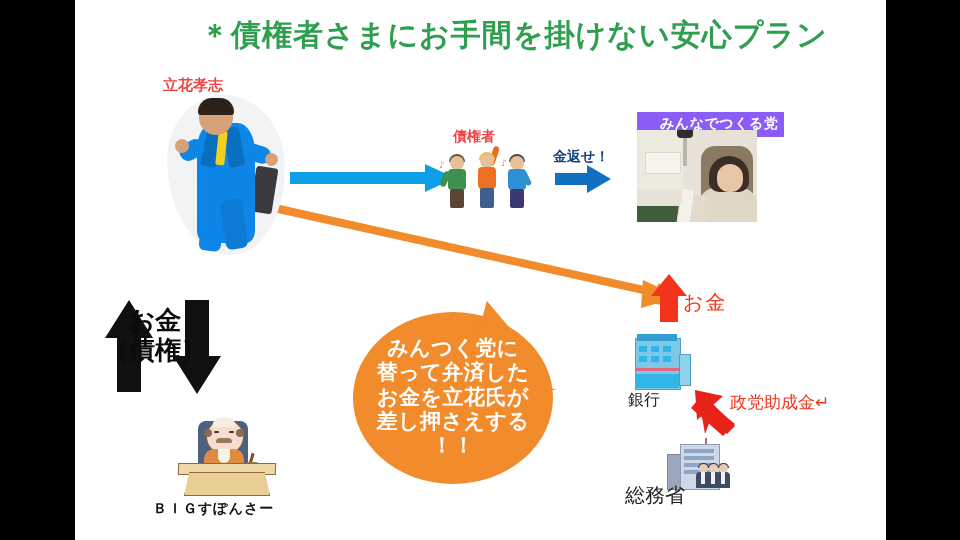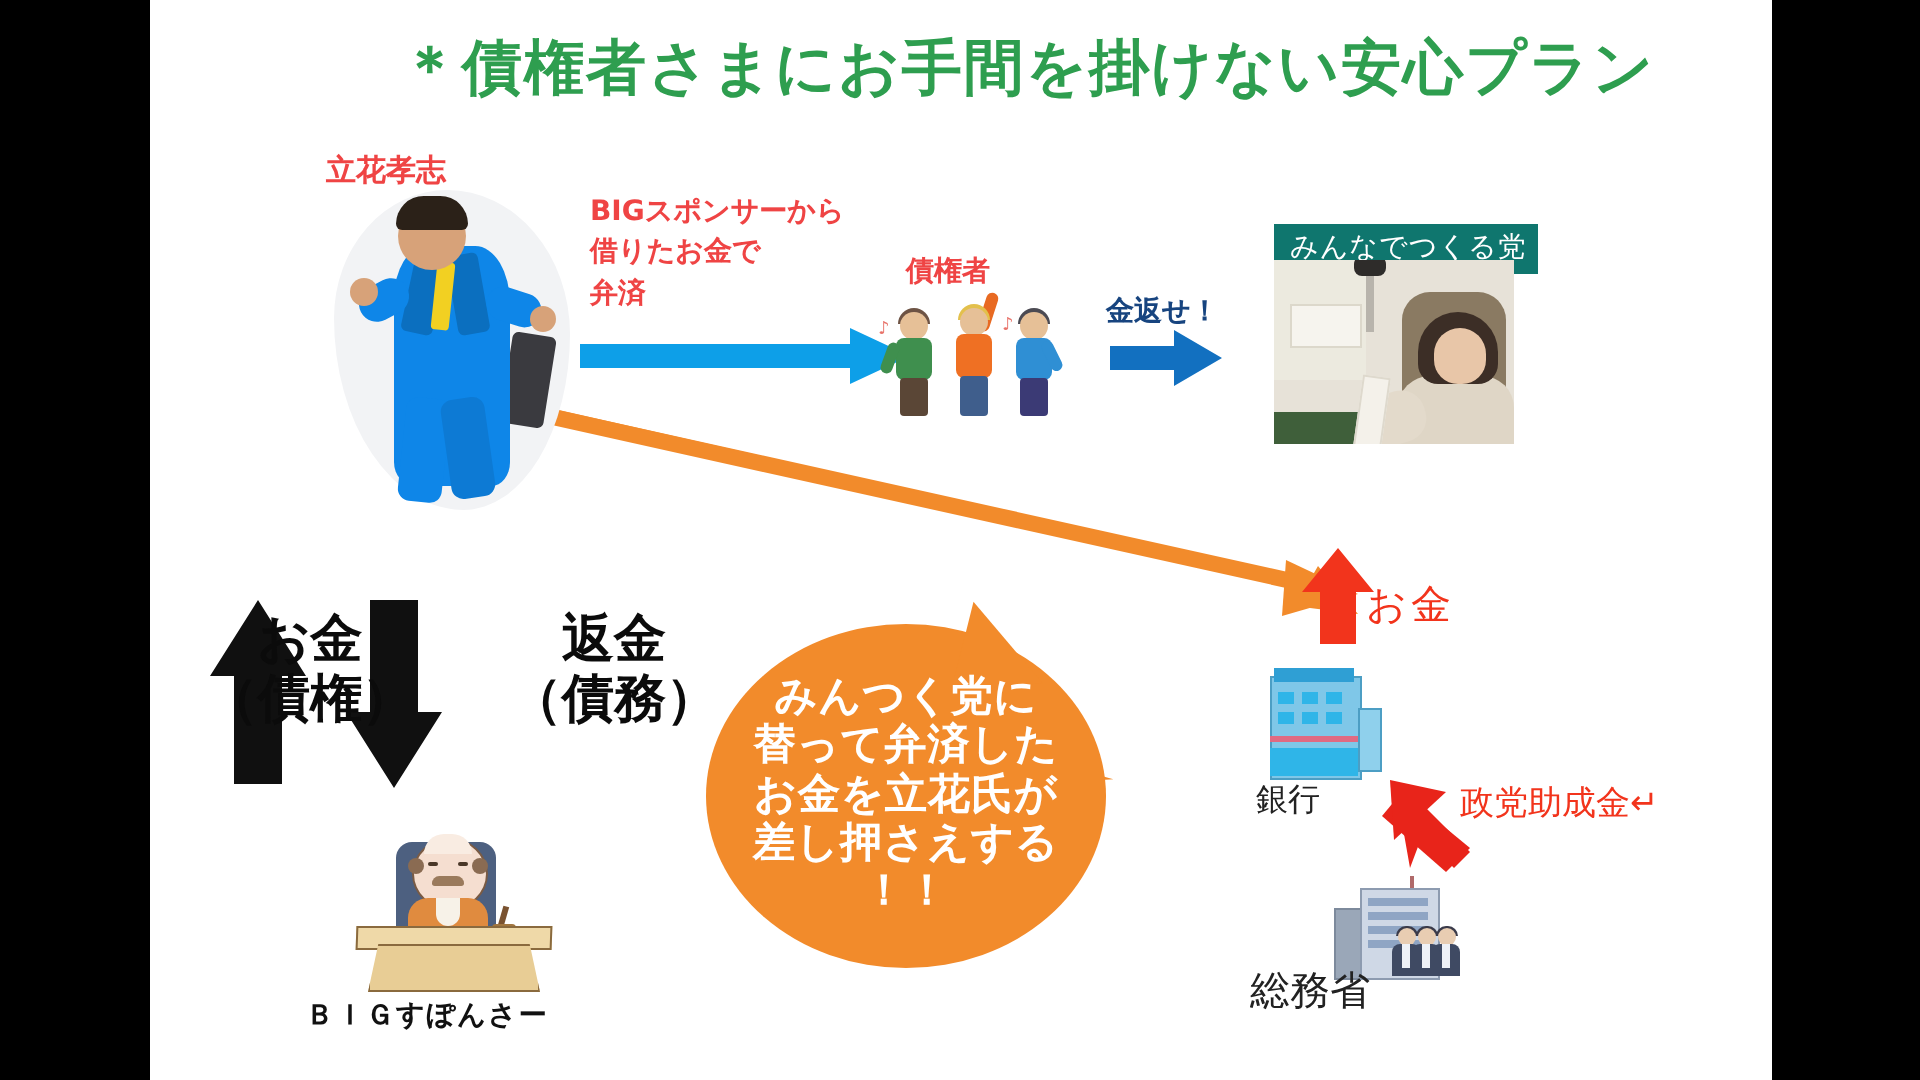--- a/index.html
+++ b/index.html
@@ -49,25 +49,25 @@
   #label-bank { left: 553px; top: 390px; font-size: 16px; color: #222; }
   #label-subsidy { left: 655px; top: 392px; font-size: 17px; }
   #label-ministry { left: 550px; top: 483px; font-size: 20px; color: #222; }
   #label-big-sponsor { left: 78px; top: 500px; font-size: 14px; color: #111; letter-spacing: 1px; font-weight: bold; }
   #label-money-claim { left: 28px; top: 306px; font-size: 26px; text-align: center; line-height: 1.15; }
   #label-refund-debt { left: 180px; top: 306px; font-size: 26px; text-align: center; line-height: 1.15; }
 
   
   #party-badge {
     left: 562px; top: 112px;
-    background: #0f766e;
+    background: #8b5cf6;
     color: #ffffff;
     font-size: 14px;
-    font-weight: normal;
-    padding: 3px 6px 4px 8px;
+    font-weight: bold;
+    padding: 3px 6px 4px 23px;
     letter-spacing: 0.5px;
     white-space: nowrap;
   }
 
   
   #fig-tachibana { left: 92px; top: 95px; width: 118px; height: 160px; }
   .t-white {
     position: absolute; left: 0; top: 0; width: 118px; height: 160px;
     background: #f2f3f5;
     border-radius: 48% 52% 45% 55% / 40% 45% 55% 60%;
@@ -279,23 +279,20 @@
       <div class="t-handL"></div>
       <div class="t-armR"></div>
       <div class="t-handR"></div>
       <div class="t-legL"></div>
       <div class="t-legR"></div>
       <div class="t-head"></div>
       <div class="t-hair"></div>
     </div>
     <div class="abs lbl navy" id="label-tachibana">立花孝志</div>
 
-    <div class="abs lbl navy" id="label-big-loan">BIGスポンサーから
-借りたお金で
-弁済</div>
 
     <div class="abs lbl navy" id="label-creditors">債権者</div>
     <div class="abs" id="fig-creditors">
       <div class="c-person" style="left:0;">
         <span class="c-anger" style="left:-6px; top:4px;">♪</span>
         <div class="c-hair" style="background:#6d5344;"></div>
         <div class="c-head"></div>
         <div class="c-torso" style="background:#3f8f4e;"></div>
         <div class="c-arm" style="background:#3f8f4e; left:-3px; top:15px; transform:rotate(20deg);"></div>
         <div class="c-legs" style="background:#5a4636;"></div>
@@ -378,22 +375,20 @@
         <div class="mn-hair"></div>
         <div class="mn-head"></div>
         <div class="mn-suit"></div>
         <div class="mn-shirt"></div>
       </div>
     </div>
     <div class="abs lbl" id="label-ministry">総務省</div>
 
     <div class="abs lbl black-bold" id="label-money-claim">お金
 （債権）</div>
-    <div class="abs lbl black-bold" id="label-refund-debt">返金
-（債務）</div>
 
     <div class="abs" id="fig-bigsponsor">
       <div class="bs-chair"></div>
       <div class="bs-head"></div>
       <div class="bs-bald"></div>
       <div class="bs-hairL"></div>
       <div class="bs-hairR"></div>
       <div class="bs-eyeL"></div>
       <div class="bs-eyeR"></div>
       <div class="bs-stache"></div>

